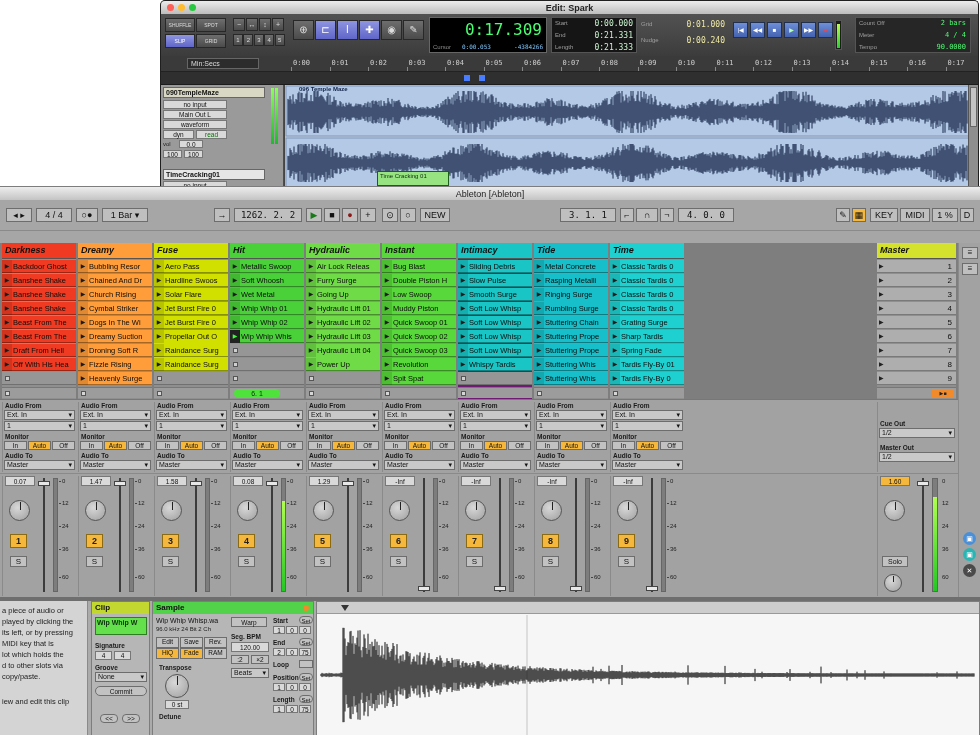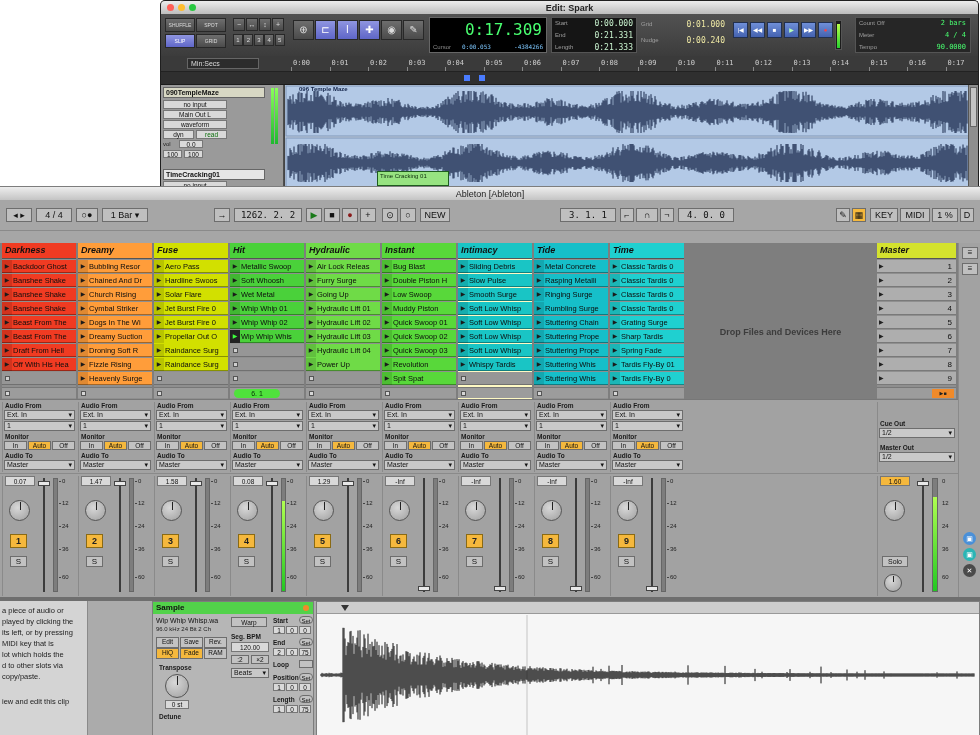--- a/index.html
+++ b/index.html
@@ -473,21 +473,21 @@
             <div class="a" style="left: 11px; top: 0px; right: 1px; height: 13px; font-size: 7.5px; line-height: 13px; color: rgb(13, 13, 13); white-space: nowrap; overflow: hidden;">Revolution</div>
           </div>
           <div class="a" style="left: 0px; top: 129px; width: 74px; height: 13px; background: rgb(88, 216, 58); border-bottom: 1px solid rgba(0, 0, 0, 0.35);">
             <div class="a" style="left: 0px; top: 0px; width: 10px; height: 13px; font-size: 6px; line-height: 13px; text-align: center; color: rgb(26, 26, 26); background: rgba(0, 0, 0, 0.12);">▶</div>
             <div class="a" style="left: 11px; top: 0px; right: 1px; height: 13px; font-size: 7.5px; line-height: 13px; color: rgb(13, 13, 13); white-space: nowrap; overflow: hidden;">Spit Spat</div>
           </div>
           <div class="a" style="left: 0px; top: 144px; width: 74px; height: 11px; background: rgb(156, 156, 156); border-top: 1px solid rgb(119, 119, 119);">
             <div class="a" style="left: 3px; top: 3px; width: 5px; height: 5px; background: rgb(214, 214, 214); border: 1px solid rgb(85, 85, 85);"></div>
           </div>
         </div>
-        <div class="a" style="left: 458px; top: 0px; width: 74px; height: 156px; background: #fef9c3;">
+        <div class="a" style="left: 458px; top: 0px; width: 74px; height: 156px; background: #701a75;">
           <div class="a" style="left: 0px; top: 0px; width: 74px; height: 16px; background: rgb(25, 197, 197); font-size: 9px; font-weight: bold; font-style: italic; color: rgb(17, 17, 17); padding: 2px 0px 0px 3px; border-bottom: 1px solid rgb(85, 85, 85);">Intimacy</div>
           <div class="a" style="left: 0px; top: 17px; width: 74px; height: 13px; background: rgb(25, 197, 197); border-bottom: 1px solid rgba(0, 0, 0, 0.35);">
             <div class="a" style="left: 0px; top: 0px; width: 10px; height: 13px; font-size: 6px; line-height: 13px; text-align: center; color: rgb(26, 26, 26); background: rgba(0, 0, 0, 0.12);">▶</div>
             <div class="a" style="left: 11px; top: 0px; right: 1px; height: 13px; font-size: 7.5px; line-height: 13px; color: rgb(13, 13, 13); white-space: nowrap; overflow: hidden;">Sliding Debris</div>
           </div>
           <div class="a" style="left: 0px; top: 31px; width: 74px; height: 13px; background: rgb(25, 197, 197); border-bottom: 1px solid rgba(0, 0, 0, 0.35);">
             <div class="a" style="left: 0px; top: 0px; width: 10px; height: 13px; font-size: 6px; line-height: 13px; text-align: center; color: rgb(26, 26, 26); background: rgba(0, 0, 0, 0.12);">▶</div>
             <div class="a" style="left: 11px; top: 0px; right: 1px; height: 13px; font-size: 7.5px; line-height: 13px; color: rgb(13, 13, 13); white-space: nowrap; overflow: hidden;">Slow Pulse</div>
           </div>
           <div class="a" style="left: 0px; top: 45px; width: 74px; height: 13px; background: rgb(25, 197, 197); border-bottom: 1px solid rgba(0, 0, 0, 0.35);">
@@ -597,23 +597,20 @@
             <div class="a" style="left: 0px; top: 0px; width: 10px; height: 13px; font-size: 6px; line-height: 13px; text-align: center; color: rgb(26, 26, 26); background: rgba(0, 0, 0, 0.12);">▶</div>
             <div class="a" style="left: 11px; top: 0px; right: 1px; height: 13px; font-size: 7.5px; line-height: 13px; color: rgb(13, 13, 13); white-space: nowrap; overflow: hidden;">Tardis Fly-By 01</div>
           </div>
           <div class="a" style="left: 0px; top: 129px; width: 74px; height: 13px; background: rgb(31, 208, 208); border-bottom: 1px solid rgba(0, 0, 0, 0.35);">
             <div class="a" style="left: 0px; top: 0px; width: 10px; height: 13px; font-size: 6px; line-height: 13px; text-align: center; color: rgb(26, 26, 26); background: rgba(0, 0, 0, 0.12);">▶</div>
             <div class="a" style="left: 11px; top: 0px; right: 1px; height: 13px; font-size: 7.5px; line-height: 13px; color: rgb(13, 13, 13); white-space: nowrap; overflow: hidden;">Tardis Fly-By 0</div>
           </div>
           <div class="a" style="left: 0px; top: 144px; width: 74px; height: 11px; background: rgb(156, 156, 156); border-top: 1px solid rgb(119, 119, 119);">
             <div class="a" style="left: 3px; top: 3px; width: 5px; height: 5px; background: rgb(214, 214, 214); border: 1px solid rgb(85, 85, 85);"></div>
           </div>
-        </div>
-        <div class="a" style="left: 686px; top: 0px; width: 189px; height: 156px; background: rgb(126, 126, 126);">
-          <div class="a" style="left: 0px; top: 84px; width: 189px; text-align: center; font-size: 9px; font-weight: bold; color: rgb(60, 60, 60);">Drop Files and Devices Here</div>
         </div>
         <div class="a" style="left: 877px; top: 0px; width: 79px; height: 156px; background: rgb(143, 143, 143);">
           <div class="a" style="left: 0px; top: 0px; width: 79px; height: 16px; background: rgb(212, 226, 46); font-size: 9px; font-weight: bold; font-style: italic; color: rgb(17, 17, 17); padding: 2px 0px 0px 3px; border-bottom: 1px solid rgb(85, 85, 85);">Master</div>
           <div class="a" style="left: 0px; top: 17px; width: 79px; height: 13px; background: rgb(174, 174, 174); border-bottom: 1px solid rgba(0, 0, 0, 0.3);">
             <div class="a" style="left: 2px; top: 0px; width: 10px; height: 13px; font-size: 6px; line-height: 13px; color: rgb(34, 34, 34);">▶</div>
             <div class="a" style="right: 4px; top: 0px; height: 13px; font-size: 8px; line-height: 13px; color: rgb(17, 17, 17);">1</div>
           </div>
           <div class="a" style="left: 0px; top: 31px; width: 79px; height: 13px; background: rgb(174, 174, 174); border-bottom: 1px solid rgba(0, 0, 0, 0.3);">
             <div class="a" style="left: 2px; top: 0px; width: 10px; height: 13px; font-size: 6px; line-height: 13px; color: rgb(34, 34, 34);">▶</div>
             <div class="a" style="right: 4px; top: 0px; height: 13px; font-size: 8px; line-height: 13px; color: rgb(17, 17, 17);">2</div>
@@ -1048,20 +1045,35 @@
     <div class="a" style="left:0;top:0;width:88px;bottom:0;background:#d4d4d4;border-right:1px solid #8a8a8a;padding-top:4px" id="ab-help">
           <div class="helpline" style="position: static;">a piece of audio or</div>
           <div class="helpline" style="position: static;">played by clicking the</div>
           <div class="helpline" style="position: static;">its left, or by pressing</div>
           <div class="helpline" style="position: static;">MIDI key that is</div>
           <div class="helpline" style="position: static;">lot which holds the</div>
           <div class="helpline" style="position: static;">d to other slots via</div>
           <div class="helpline" style="position: static;">copy/paste.</div>
           <div class="helpline" style="position: static; margin-top: 14px;">iew and edit this clip</div>
         </div>
+    <div class="panel" style="left:91px;width:59px">
+      <div class="phead" style="background:#c2d830">Clip</div>
+      <div class="a" style="left:3px;top:15px;width:52px;height:18px;background:#63e04c;border:1px solid #2d7d22;font-size:7px;font-weight:bold;color:#0c330c;padding:1px 1px;overflow:hidden">Wip Whip W</div>
+      <div class="lbl a" style="left:3px;top:40px">Signature</div>
+      <div class="numbox a" style="left:3px;top:49px;width:17px;height:9px">4</div>
+      <div class="numbox a" style="left:22px;top:49px;width:17px;height:9px">4</div>
+      <div class="lbl a" style="left:3px;top:62px">Groove</div>
+      <div class="dd a" style="left:3px;top:70px;width:52px;height:10px">
+        <span>None</span>
+        <span>▾</span>
+      </div>
+      <div class="tinybtn a" style="left:3px;top:84px;width:52px;height:10px;border-radius:5px;line-height:9px">Commit</div>
+      <div class="tinybtn a" style="left:8px;top:112px;width:18px;height:9px;border-radius:4px">&lt;&lt;</div>
+      <div class="tinybtn a" style="left:30px;top:112px;width:18px;height:9px;border-radius:4px">&gt;&gt;</div>
+    </div>
     <div class="panel" style="left:152px;width:162px">
       <div class="phead" style="background:#52d24a">Sample</div>
       <div class="a" style="right:4px;top:3px;width:6px;height:6px;border-radius:50%;background:#f08a2a"></div>
       <div class="a" style="left:3px;top:15px;width:68px;font-size:7px;color:#111;white-space:nowrap;overflow:hidden">Wip Whip Whisp.wa</div>
       <div class="a" style="left:3px;top:24px;width:70px;font-size:6px;color:#222;white-space:nowrap;overflow:hidden">96.0 kHz 24 Bit 2 Ch</div>
       <div id="sp-editrow" class="a" style="left:3px;top:35px;display:flex;gap:1px">
             <div class="tinybtn" style="position: relative; width: 21px; height: 9px;">Edit</div>
             <div class="tinybtn" style="position: relative; width: 21px; height: 9px;">Save</div>
             <div class="tinybtn" style="position: relative; width: 21px; height: 9px;">Rev.</div>
           </div>

